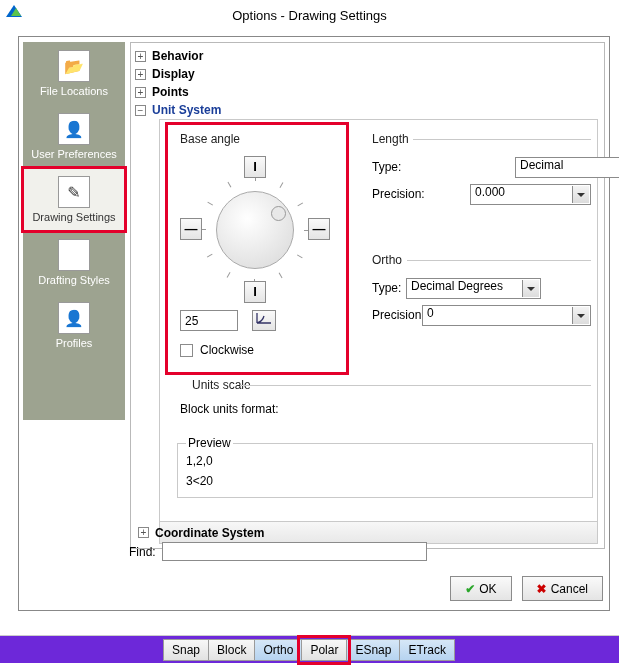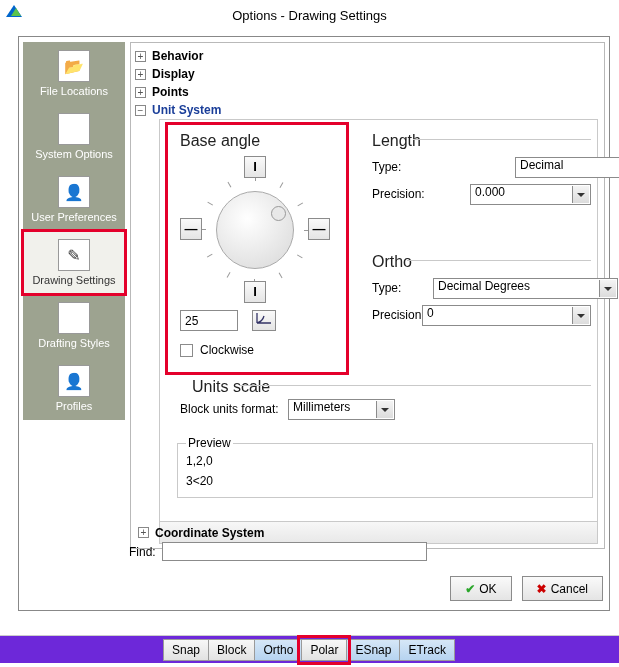--- a/index.html
+++ b/index.html
@@ -112,21 +112,21 @@
   .tree-body {
     position: relative;
     height: 425px;
     margin: 0 6px 4px 28px;
     border: 1px solid #c9c9c9;
     background: #fff;
   }
   
   .group-title {
     position: absolute;
-    font-size: 16px;
+    font-size: 12px;
     color: #222;
   }
   .red-box {
     position: absolute;
     border: 3px solid #e4002b;
   }
   .dial {
     position: absolute;
     width: 78px; height: 78px;
     border-radius: 50%;
@@ -286,24 +286,20 @@
 
 <div class="app-icon"></div>
 <div class="title">Options - Drawing Settings</div>
 
 <div class="main-border">
 
   <div class="sidebar">
     <div class="side-item">
       <div class="side-icon">📂</div>
       <span>File Locations</span>
-    </div>
-    <div class="side-item">
-      <div class="side-icon">☑︎</div>
-      <span>System Options</span>
     </div>
     <div class="side-item">
       <div class="side-icon">👤</div>
       <span>User Preferences</span>
     </div>
     <div class="side-item sel">
       <div class="side-icon">✎</div>
       <span>Drawing Settings</span>
     </div>
     <div class="side-item">
@@ -380,37 +376,33 @@
       </div>
       <div style="position:absolute; left:212px; top:67px;">Precision:</div>
       <div class="sel-box" style="left:310px; top:64px; width:121px;">
         <span>0.000</span>
         <div class="sel-arrow"></div>
       </div>
 
       <div class="group-title" style="left:212px; top:133px;">Ortho</div>
       <div class="line" style="left:247px; top:140px; width:184px;"></div>
       <div style="position:absolute; left:212px; top:161px;">Type:</div>
-      <div class="sel-box" style="left:273px; top:158px; width:185px;">
+      <div class="sel-box" style="left:246px; top:158px; width:135px;">
         <span>Decimal Degrees</span>
         <div class="sel-arrow"></div>
       </div>
       <div style="position:absolute; left:212px; top:188px;">Precision:</div>
       <div class="sel-box" style="left:262px; top:185px; width:169px;">
         <span>0</span>
         <div class="sel-arrow"></div>
       </div>
 
       <div class="group-title" style="left:32px; top:258px;">Units scale</div>
       <div class="line" style="left:80px; top:265px; width:351px;"></div>
       <div style="position:absolute; left:20px; top:282px;">Block units format:</div>
-      <div class="sel-box" style="left:128px; top:279px; width:107px;">
-        <span>Millimeters</span>
-        <div class="sel-arrow"></div>
-      </div>
 
       <fieldset class="prev" style="left:15px; top:316px; width:416px; height:62px;">
         <legend>Preview</legend>
         <div style="margin-top:-2px;">1,2,0</div>
         <div style="margin-top:6px;">3&lt;20</div>
       </fieldset>
 
       <div class="coord-row" style="bottom:0;">
         <div class="tree-toggle" style="margin:0 6px 0 -22px;">+</div>
         <b>Coordinate System</b>

